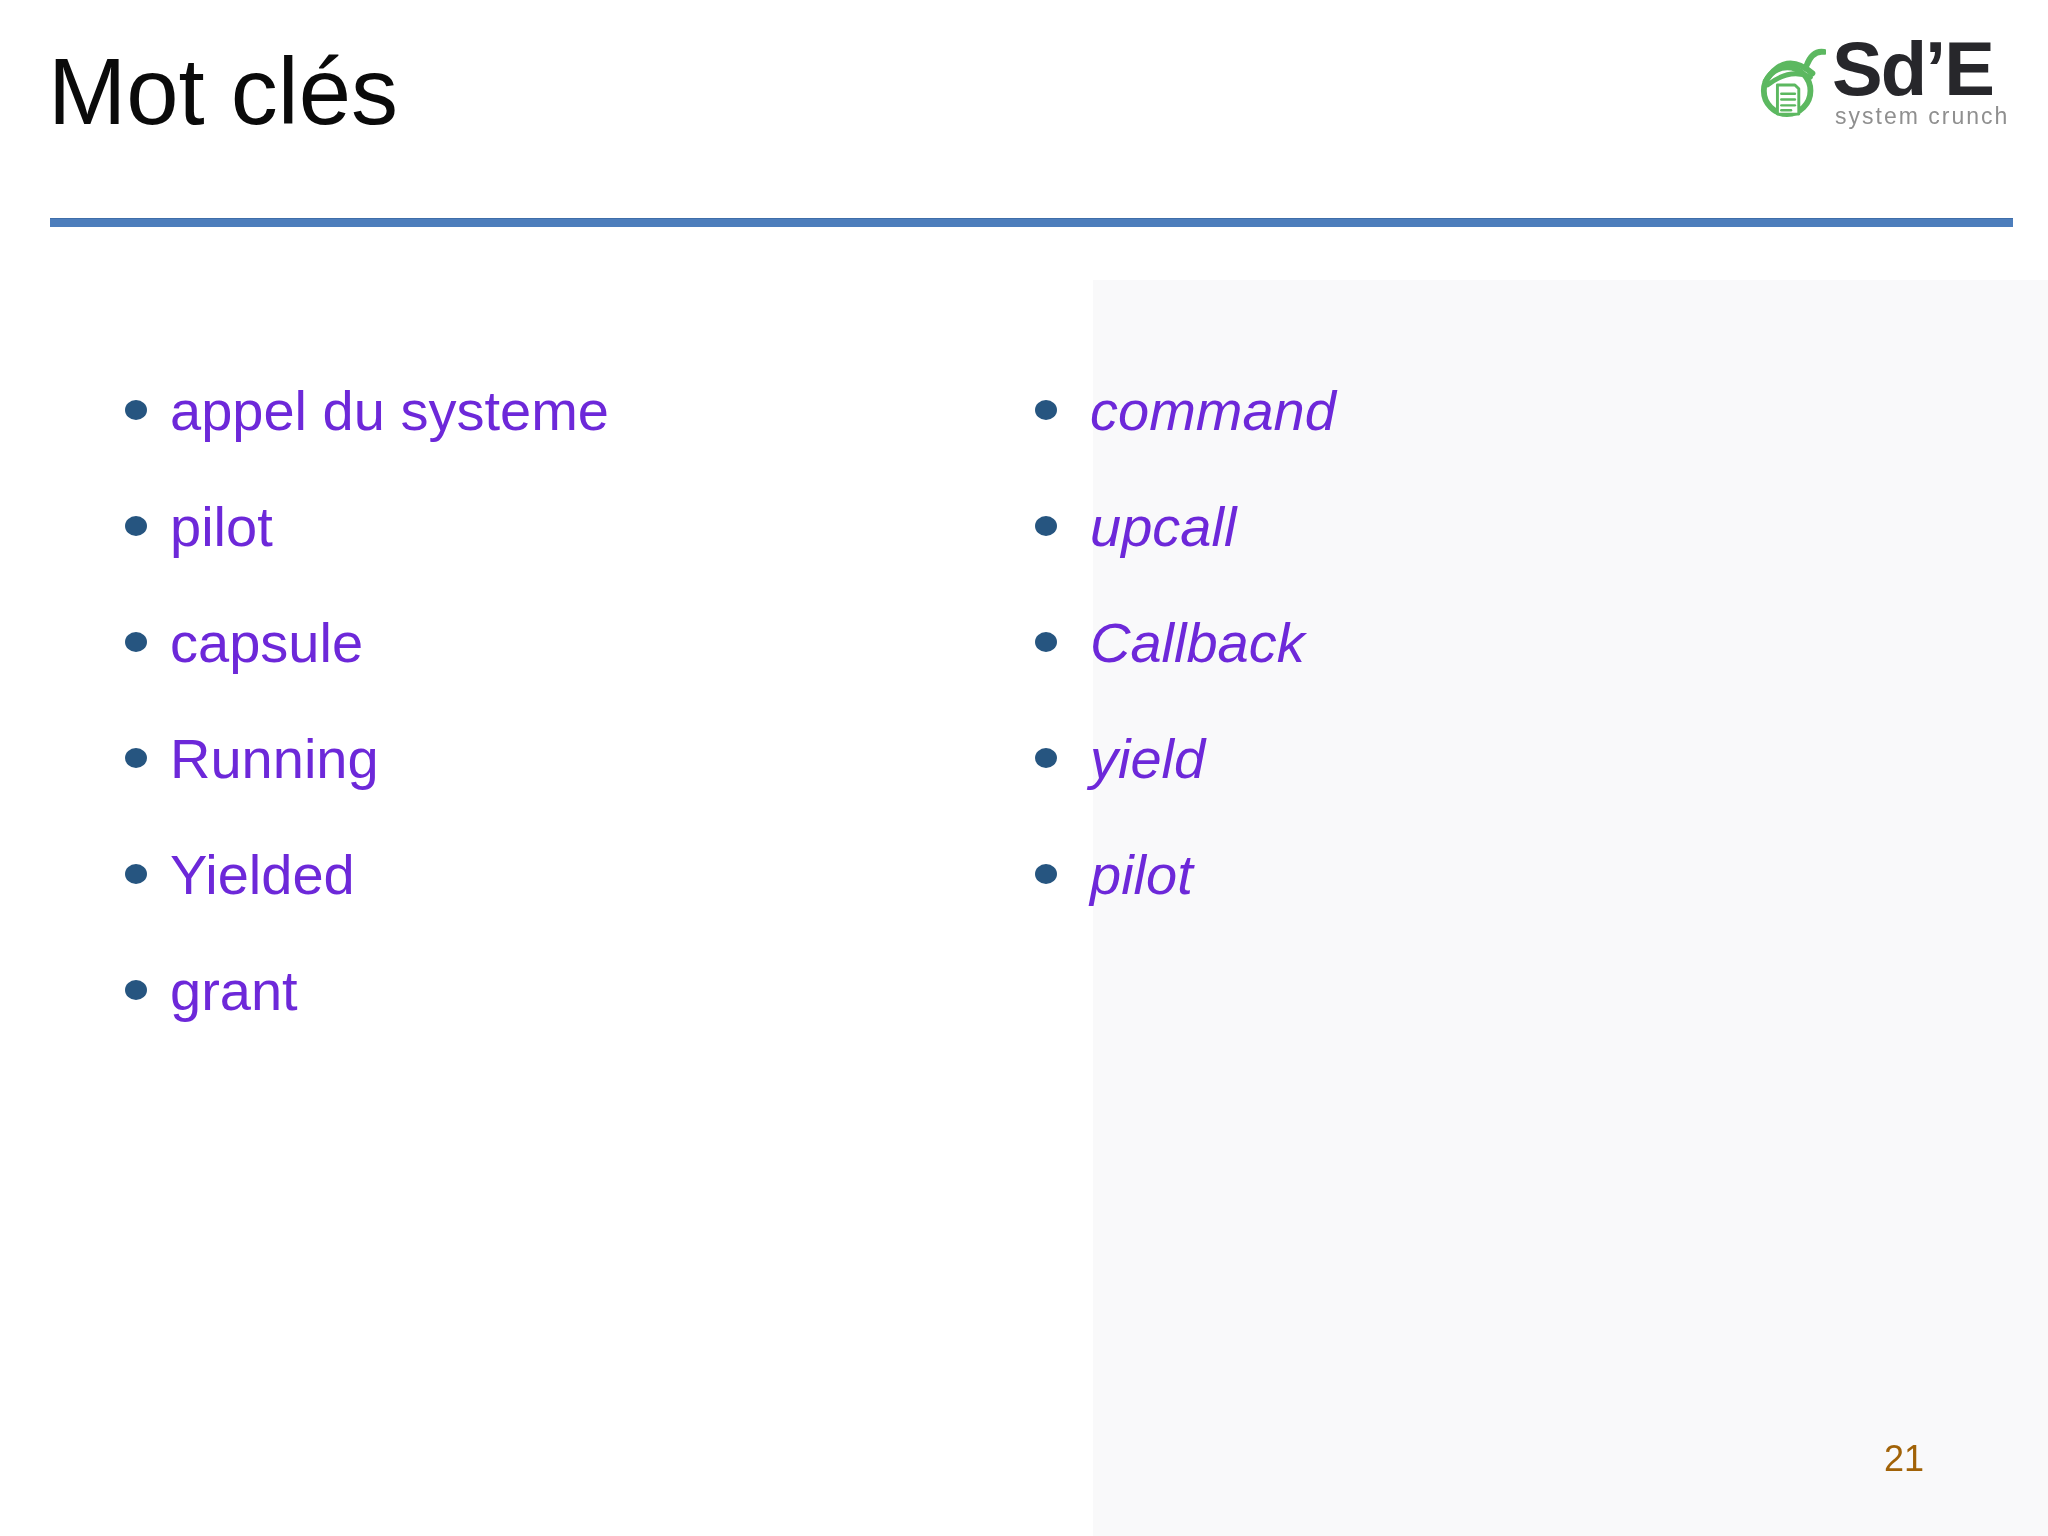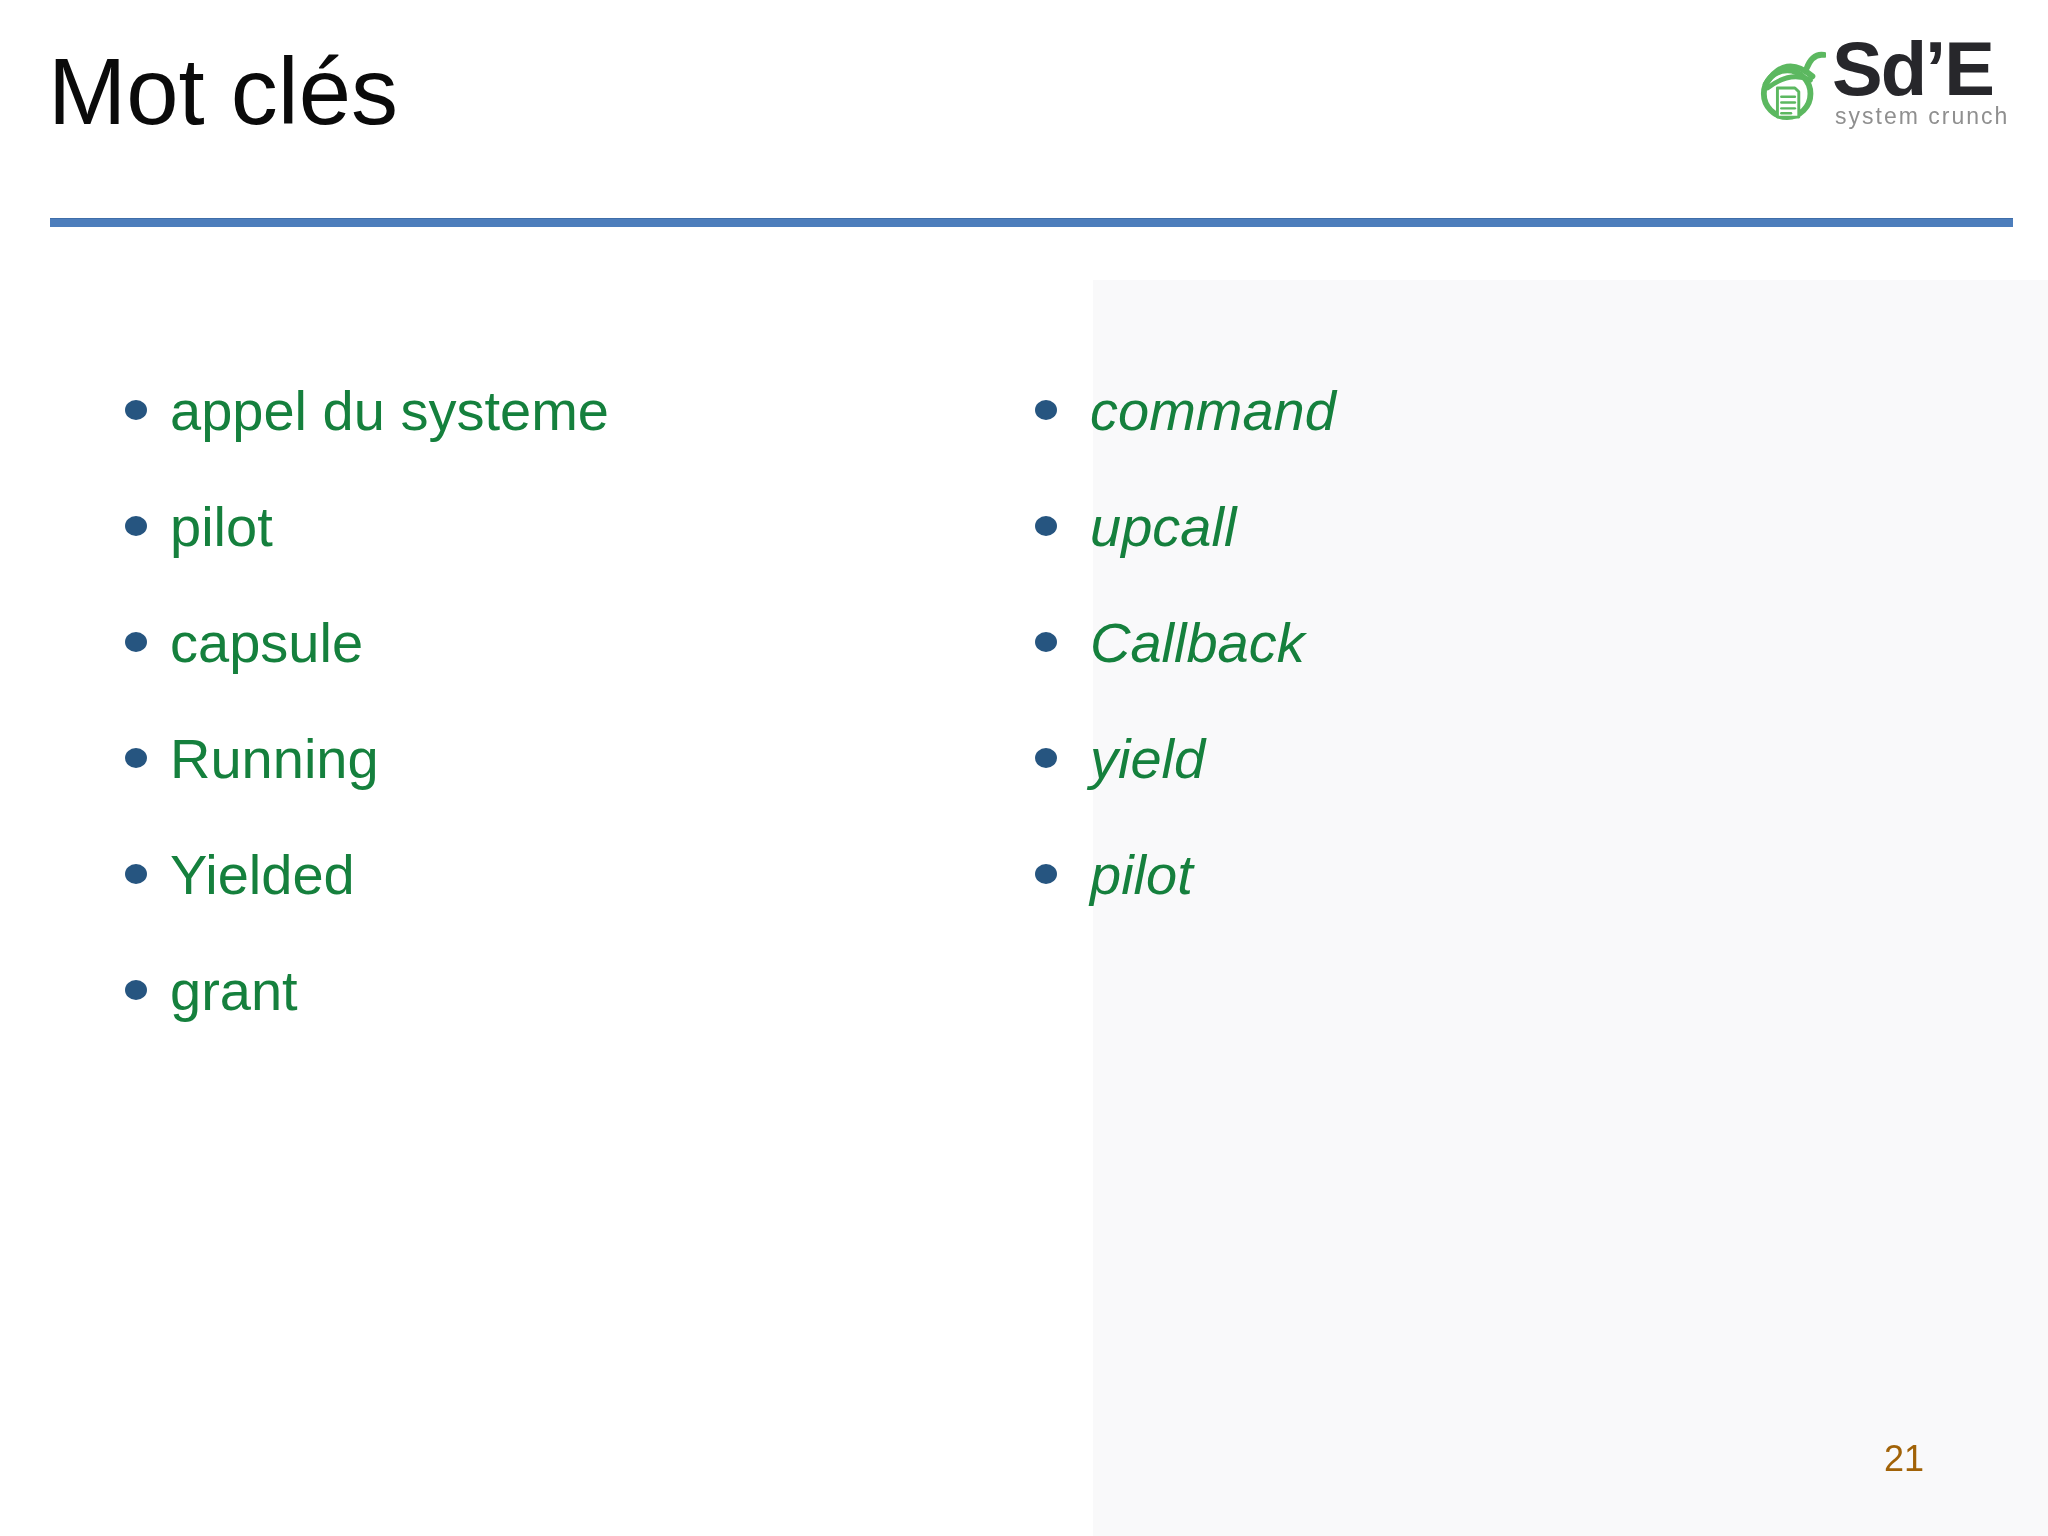--- a/index.html
+++ b/index.html
@@ -42,21 +42,21 @@
     height: 8px;
     background: #4d7ebc;
     border-top: 1px solid #3f6ea9;
   }
   
   .logo {
     position: absolute;
     left: 1758px;
     top: 36px;
     display: flex;
-    align-items: center;
+    align-items: flex-start;
   }
   .logo-icon {
     width: 68px;
     height: 82px;
     margin-top: 6px;
   }
   .logo-textblock {
     margin-left: 6px;
     display: flex;
     flex-direction: column;
@@ -93,21 +93,21 @@
     flex: 0 0 auto;
     width: 22px;
     height: 20px;
     border-radius: 50%;
     background: #265580;
   }
   .bullet-col.left  .bullet-dot { margin-right: 23px; }
   .bullet-col.right .bullet-dot { margin-right: 33px; }
   .bullet-text {
     font-size: 56px;
-    color: #15803d;
+    color: #6d28d9;
     white-space: nowrap;
   }
   .page-number {
     position: absolute;
     left: 1884px;
     top: 1438px;
     font-size: 36px;
     color: #a16207;
   }
 </style>

